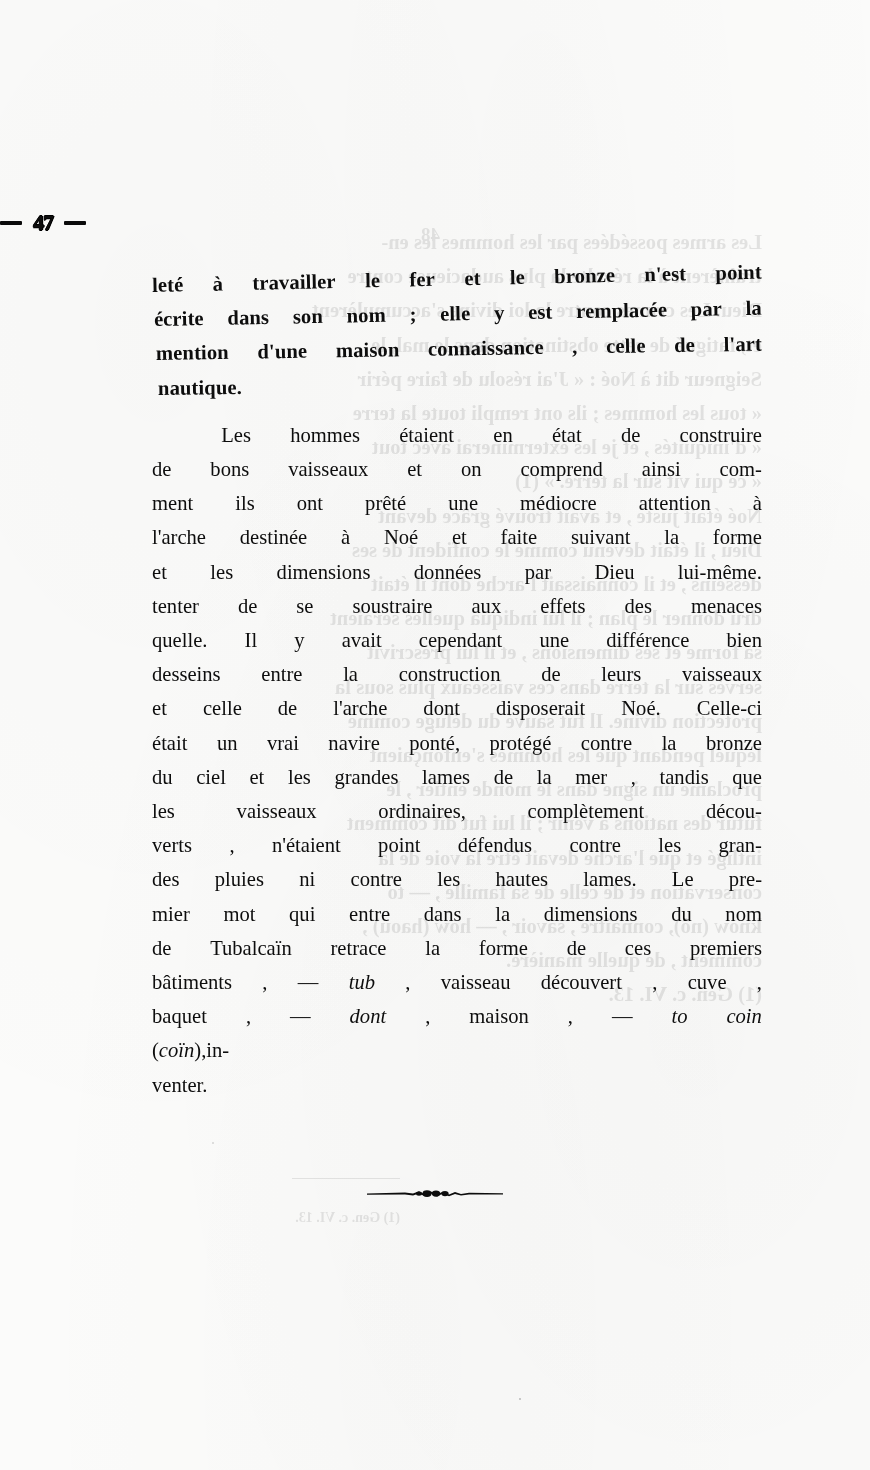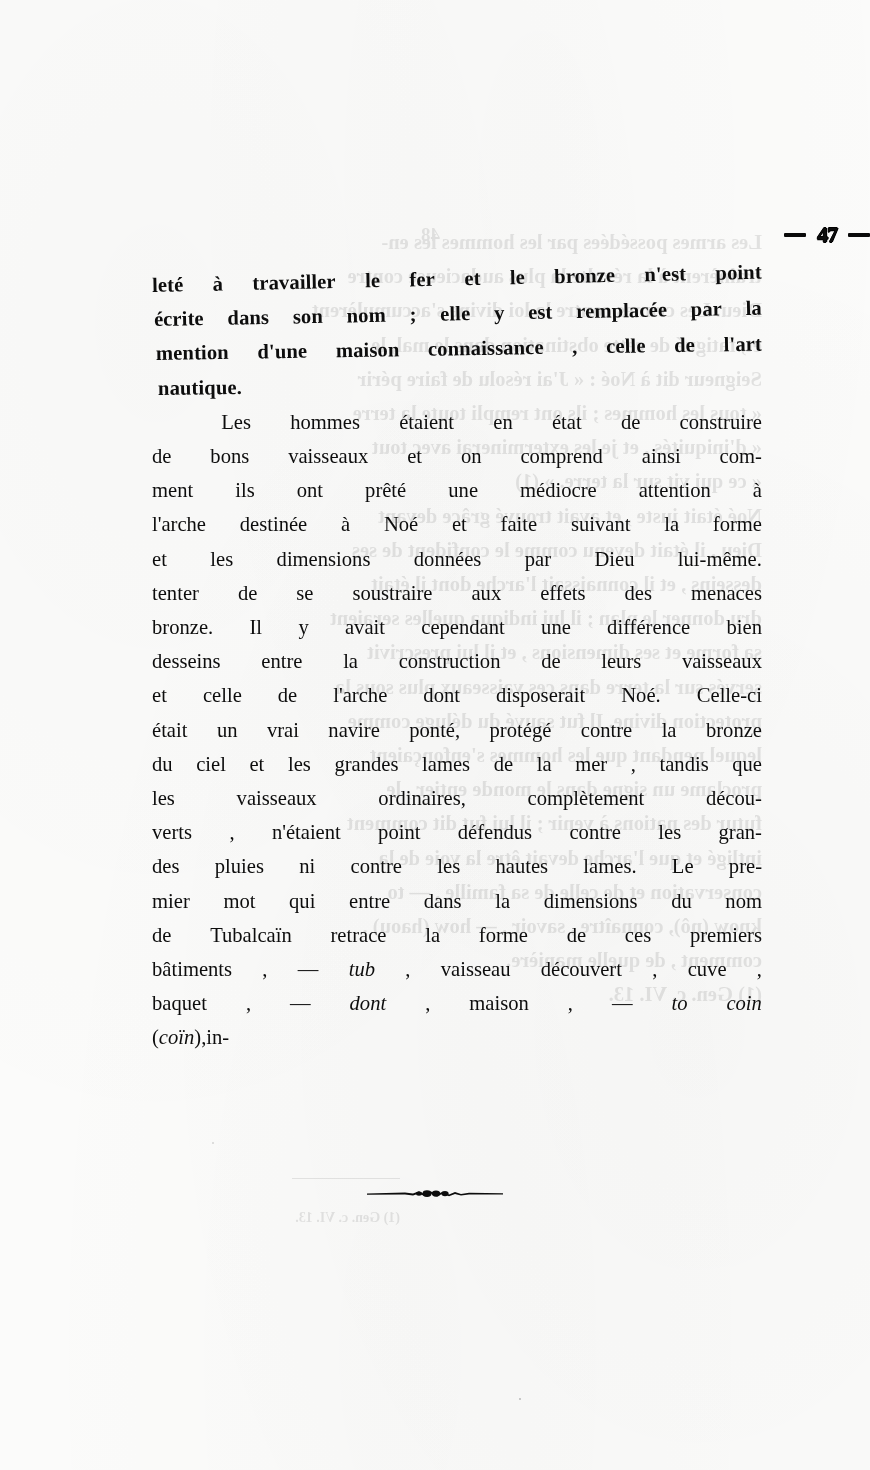--- a/index.html
+++ b/index.html
@@ -83,22 +83,22 @@
   #content {
     position: absolute;
     inset: 0;
     z-index: 3;
   }
 
   .folio {
     position: absolute;
     left: 0;
     right: 0;
-    top: 222px;
-    text-align: right;
+    top: 210px;
+    text-align: left;
     font-weight: 700;
     font-size: 21px;
     letter-spacing: 1px;
   }
   .folio .dash {
     display: inline-block;
     vertical-align: 0.22em;
     width: 22px;
     height: 4px;
     background: #0a0a0a;
@@ -123,21 +123,21 @@
     top: 268px;
     width: 610px;
   }
 
   p.para {
     margin: 0;
     font-size: 20.6px;
     line-height: 34.2px;
     text-align: justify;
   }
-  p.para + p.para { margin-top: 0; }
+  p.para + p.para { margin-top: 13px; }
 
   
   .ln {
     display: block;
     white-space: nowrap;
   }
   .ln.j {
     display: flex;
     justify-content: space-between;
     white-space: nowrap;
@@ -304,21 +304,21 @@
           </span><span class="ln j">
             <span>tenter</span>
             <span>de</span>
             <span>se</span>
             <span>soustraire</span>
             <span>aux</span>
             <span>effets</span>
             <span>des</span>
             <span>menaces</span>
           </span><span class="ln j">
-            <span>bronze.</span>
+            <span>quelle.</span>
             <span>Il</span>
             <span>y</span>
             <span>avait</span>
             <span>cependant</span>
             <span>une</span>
             <span>différence</span>
             <span>bien</span>
           </span><span class="ln j">
             <span>desseins</span>
             <span>entre</span>
@@ -418,21 +418,21 @@
             <span>baquet</span>
             <span>,</span>
             <span>—</span>
             <span><i class="it">dont</i></span>
             <span>,</span>
             <span>maison</span>
             <span>,</span>
             <span>—</span>
             <span><i class="it">to</i></span>
             <i class="it"><span>coin</span></i>
-          </span><span>(<i class="it">coïn</i>),</span><span>in-</span></p>
+          </span><span>(<i class="it">coïn</i>),</span><span>in-</span><span class="ln">venter.</span></p>
     </div>
 
     <div class="ornament">
       <svg width="140" height="14" viewBox="0 0 140 14">
         <path d="M2 7.4 L40 6.6 L48 7.6 L54 5.2 L60 8.4 L66 5.4 L72 8.6 L78 5.6 L84 8.4 L90 6.0 L96 8.0 L104 6.8 L138 7.2
                  L138 8.6 L104 8.6 L96 9.6 L90 8.0 L84 10.2 L78 7.6 L72 10.4 L66 7.4 L60 10.2 L54 7.4 L48 9.4 L40 8.4 L2 8.8 Z" fill="#0d0d0d"></path>
         <ellipse cx="62" cy="7.6" rx="4.6" ry="3.4" fill="#0d0d0d"></ellipse>
         <ellipse cx="71" cy="7.6" rx="4.2" ry="3.1" fill="#0d0d0d"></ellipse>
         <ellipse cx="80" cy="7.6" rx="3.6" ry="2.7" fill="#0d0d0d"></ellipse>
         <ellipse cx="54" cy="7.6" rx="3.0" ry="2.2" fill="#0d0d0d"></ellipse>

